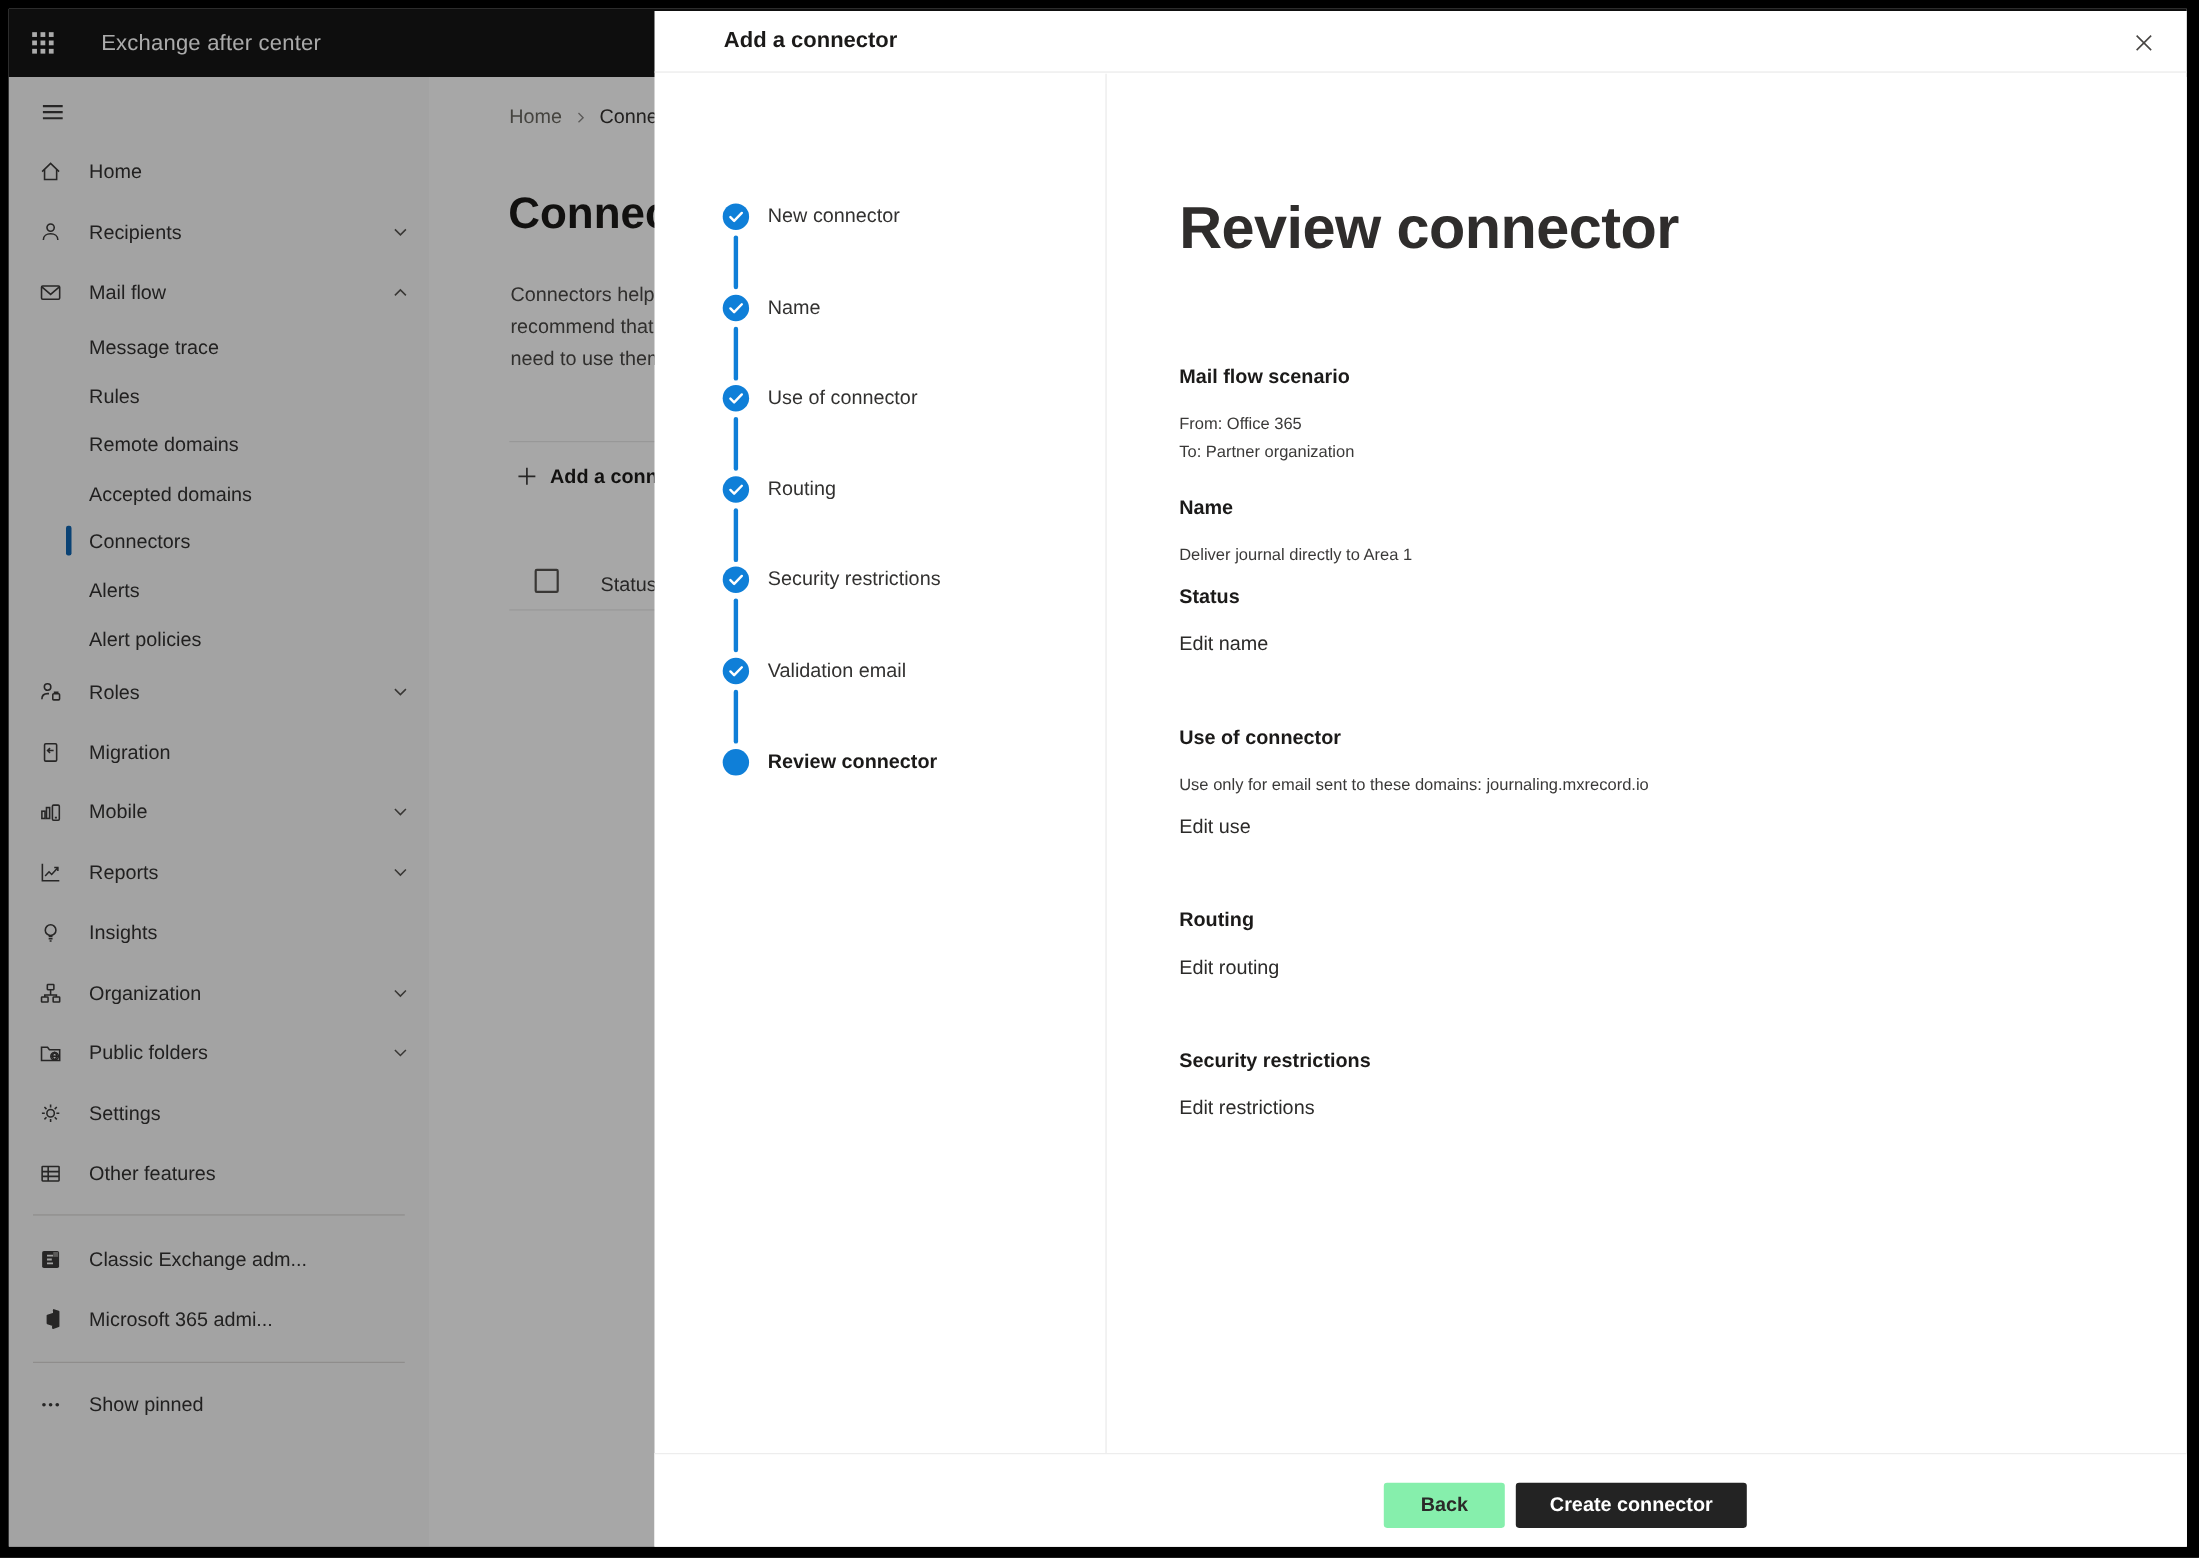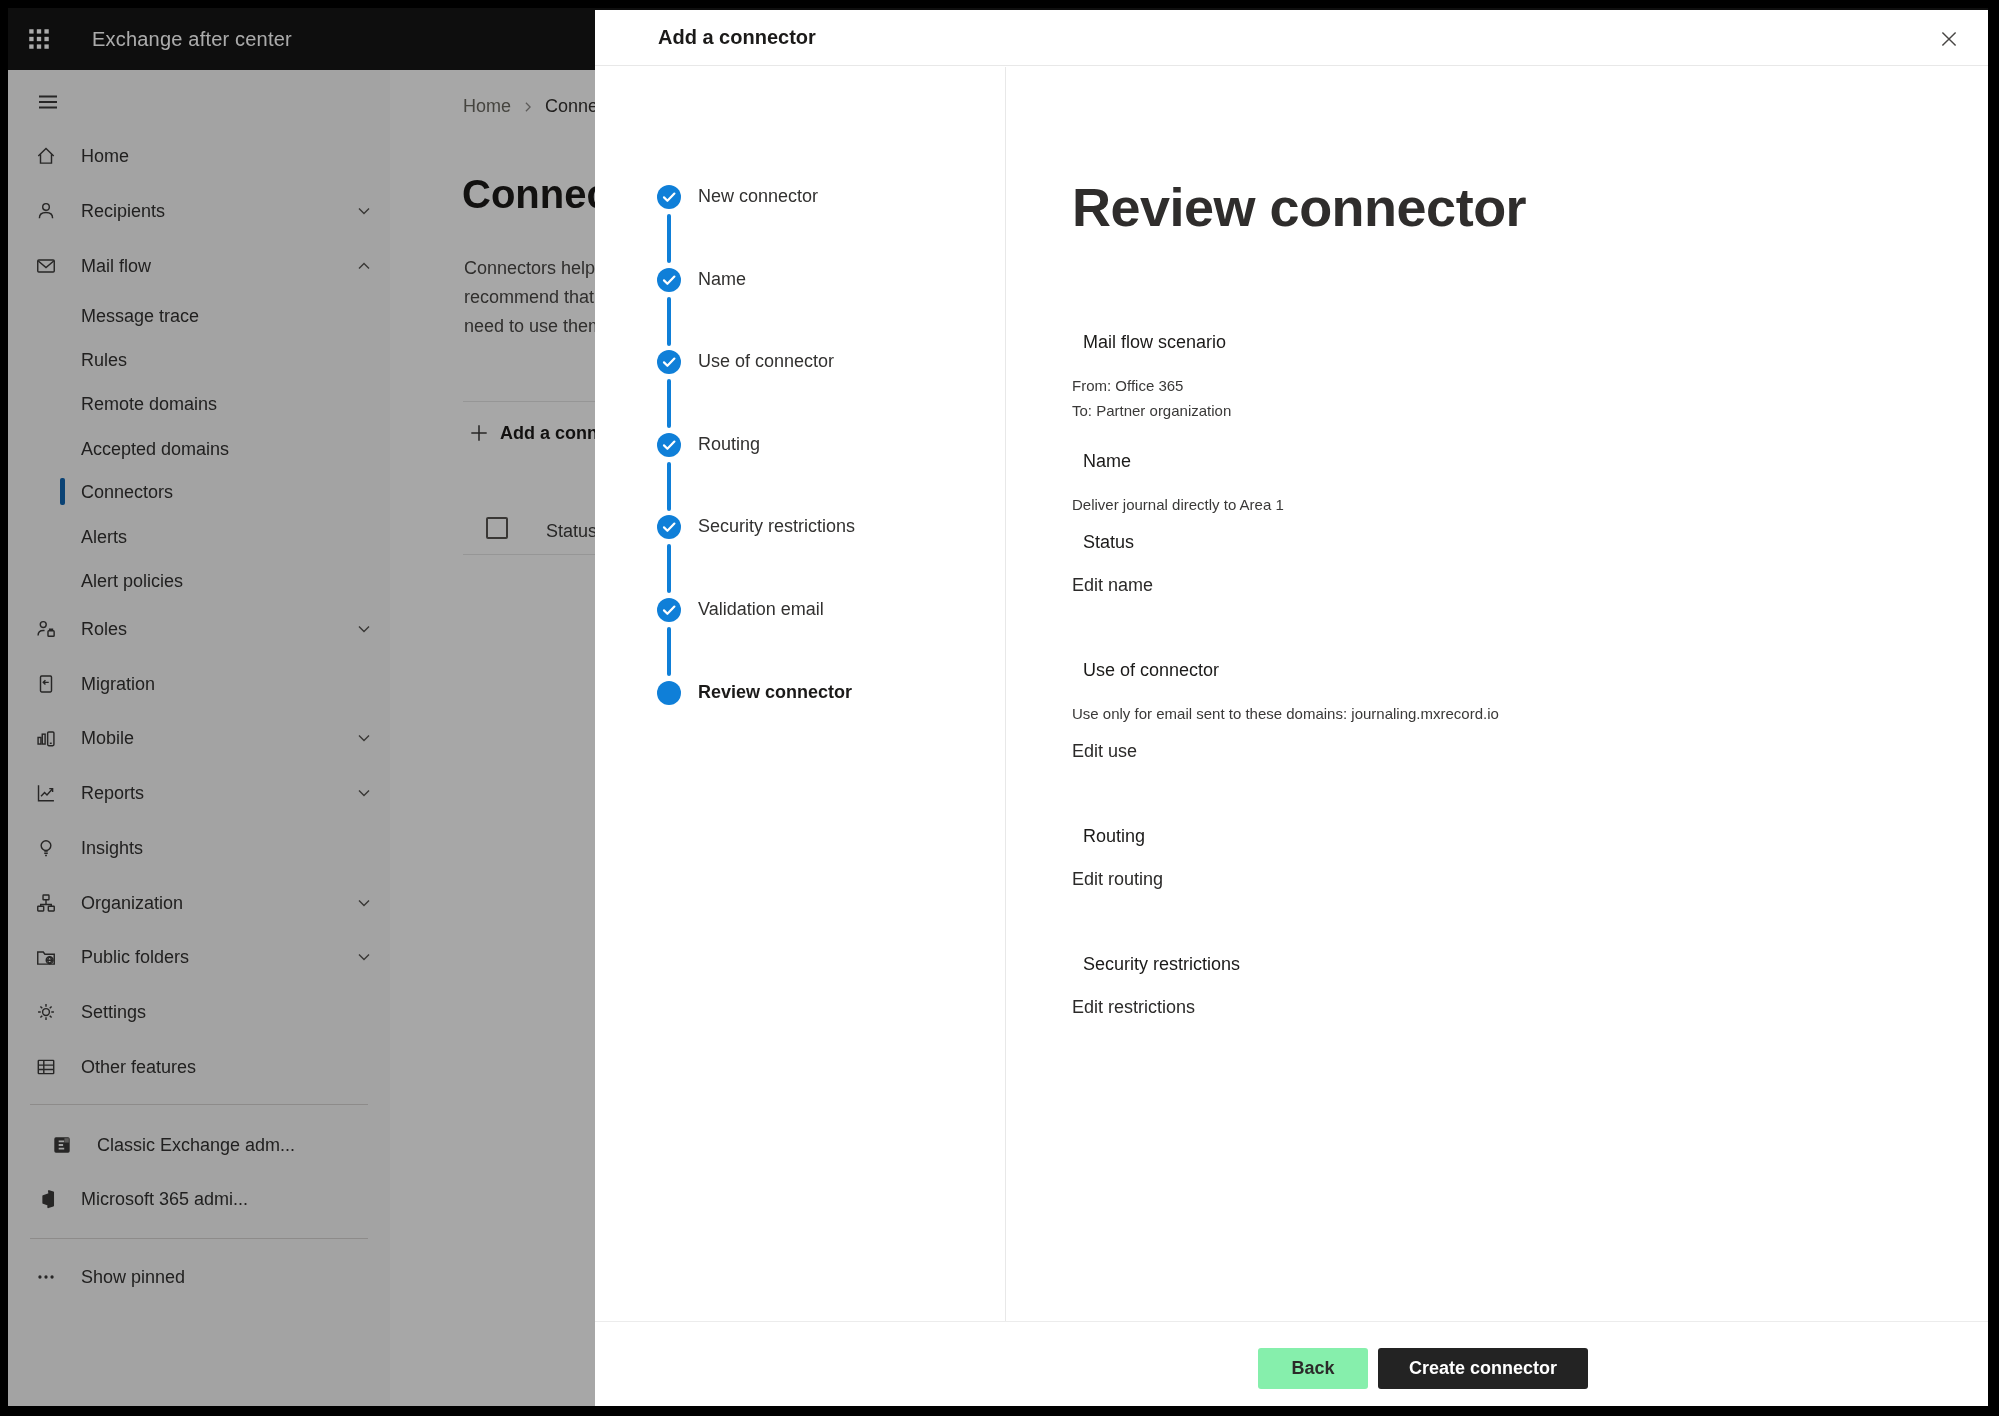--- a/index.html
+++ b/index.html
@@ -45,21 +45,21 @@
   
   .stepper{position:absolute;left:0;top:57px;width:410px;bottom:85px;}
   .step{position:absolute;left:0;width:100%;height:44px;cursor:pointer;}
   .step-dot{position:absolute;left:61px;top:9px;width:26px;height:26px;}
   .step-label{position:absolute;left:103px;top:11px;font-size:18px;color:#323130;white-space:nowrap;}
   .step.current .step-label{font-weight:700;color:#1b1a19;}
   .step-line{position:absolute;left:72px;width:4px;background:#0f7fd8;border-radius:2px;}
   
   .rv-heading{position:absolute;left:477px;top:166px;font-size:54px;font-weight:700;color:#2f2d2c;letter-spacing:-.5px;white-space:nowrap;}
   .rv-body{position:absolute;left:477px;top:320px;width:808px;}
-  .rv-sec .rv-h{margin:0 11px 18px;font-size:18px;font-weight:400;color:#1b1a19;line-height:25px;}
+  .rv-sec .rv-h{margin:0 0 18px;font-size:18px;font-weight:700;color:#1b1a19;line-height:25px;}
   .rv-sec .rv-t{margin:0 0 13px;font-size:15px;color:#3a3938;line-height:25px;white-space:pre-line;}
   .rv-sec .rv-link{margin:0 0 17px;font-size:18px;color:#2b2a29;line-height:25px;cursor:pointer;display:inline-block;}
   .rv-sec{margin-bottom:43px;}
   .rv-sec.s0{margin-bottom:26px;}
   .rv-sec.s1{margin-bottom:5px;}
   .rv-sec .rv-link:empty{display:none;}
   
   .modal-footer{position:absolute;left:0;bottom:0;width:100%;height:85px;border-top:1px solid #ececec;background:#fff;}
   .btn{position:absolute;top:26px;height:41px;border:none;border-radius:3px;font-size:18px;font-weight:700;cursor:pointer;display:flex;align-items:center;justify-content:center;}
   .btn-back{left:663px;width:110px;background:#86efac;color:#2b2a29;}
@@ -286,21 +286,21 @@
     <span class="nav-icon">
               <svg width="22" height="22" viewBox="0 0 20 20" fill="none" stroke="#3b3a39" stroke-width="1.3">
                 <rect x="3" y="4" width="14" height="12" rx="0.5"></rect>
                 <path d="M3 8.3 h14 M3 12.2 h14 M8 4 v12"></path>
               </svg>
             </span>
     <span class="nav-label">Other features</span>
 
   </div>
           <div class="nav-divider" style="top: 1034px;"></div>
-          <div class="nav-row" style="top: 1053px; margin-left: 16px;">
+          <div class="nav-row" style="top: 1053px;">
     <span class="nav-icon">
               <svg width="22" height="22" viewBox="0 0 20 20" fill="none" stroke="#3b3a39" stroke-width="1.3">
                 <rect x="3" y="3" width="14" height="14" rx="1.5" fill="#3b3a39" stroke="none"></rect>
                 <path d="M7 6.8 h5 M7 10 h4 M7 13.2 h5" stroke="#f3f3f3" stroke-width="1.6"></path>
                 <rect x="12.2" y="3.8" width="4" height="4" fill="#8a8886" stroke="none"></rect>
               </svg>
             </span>
     <span class="nav-label">Classic Exchange adm...</span>
 
   </div>

